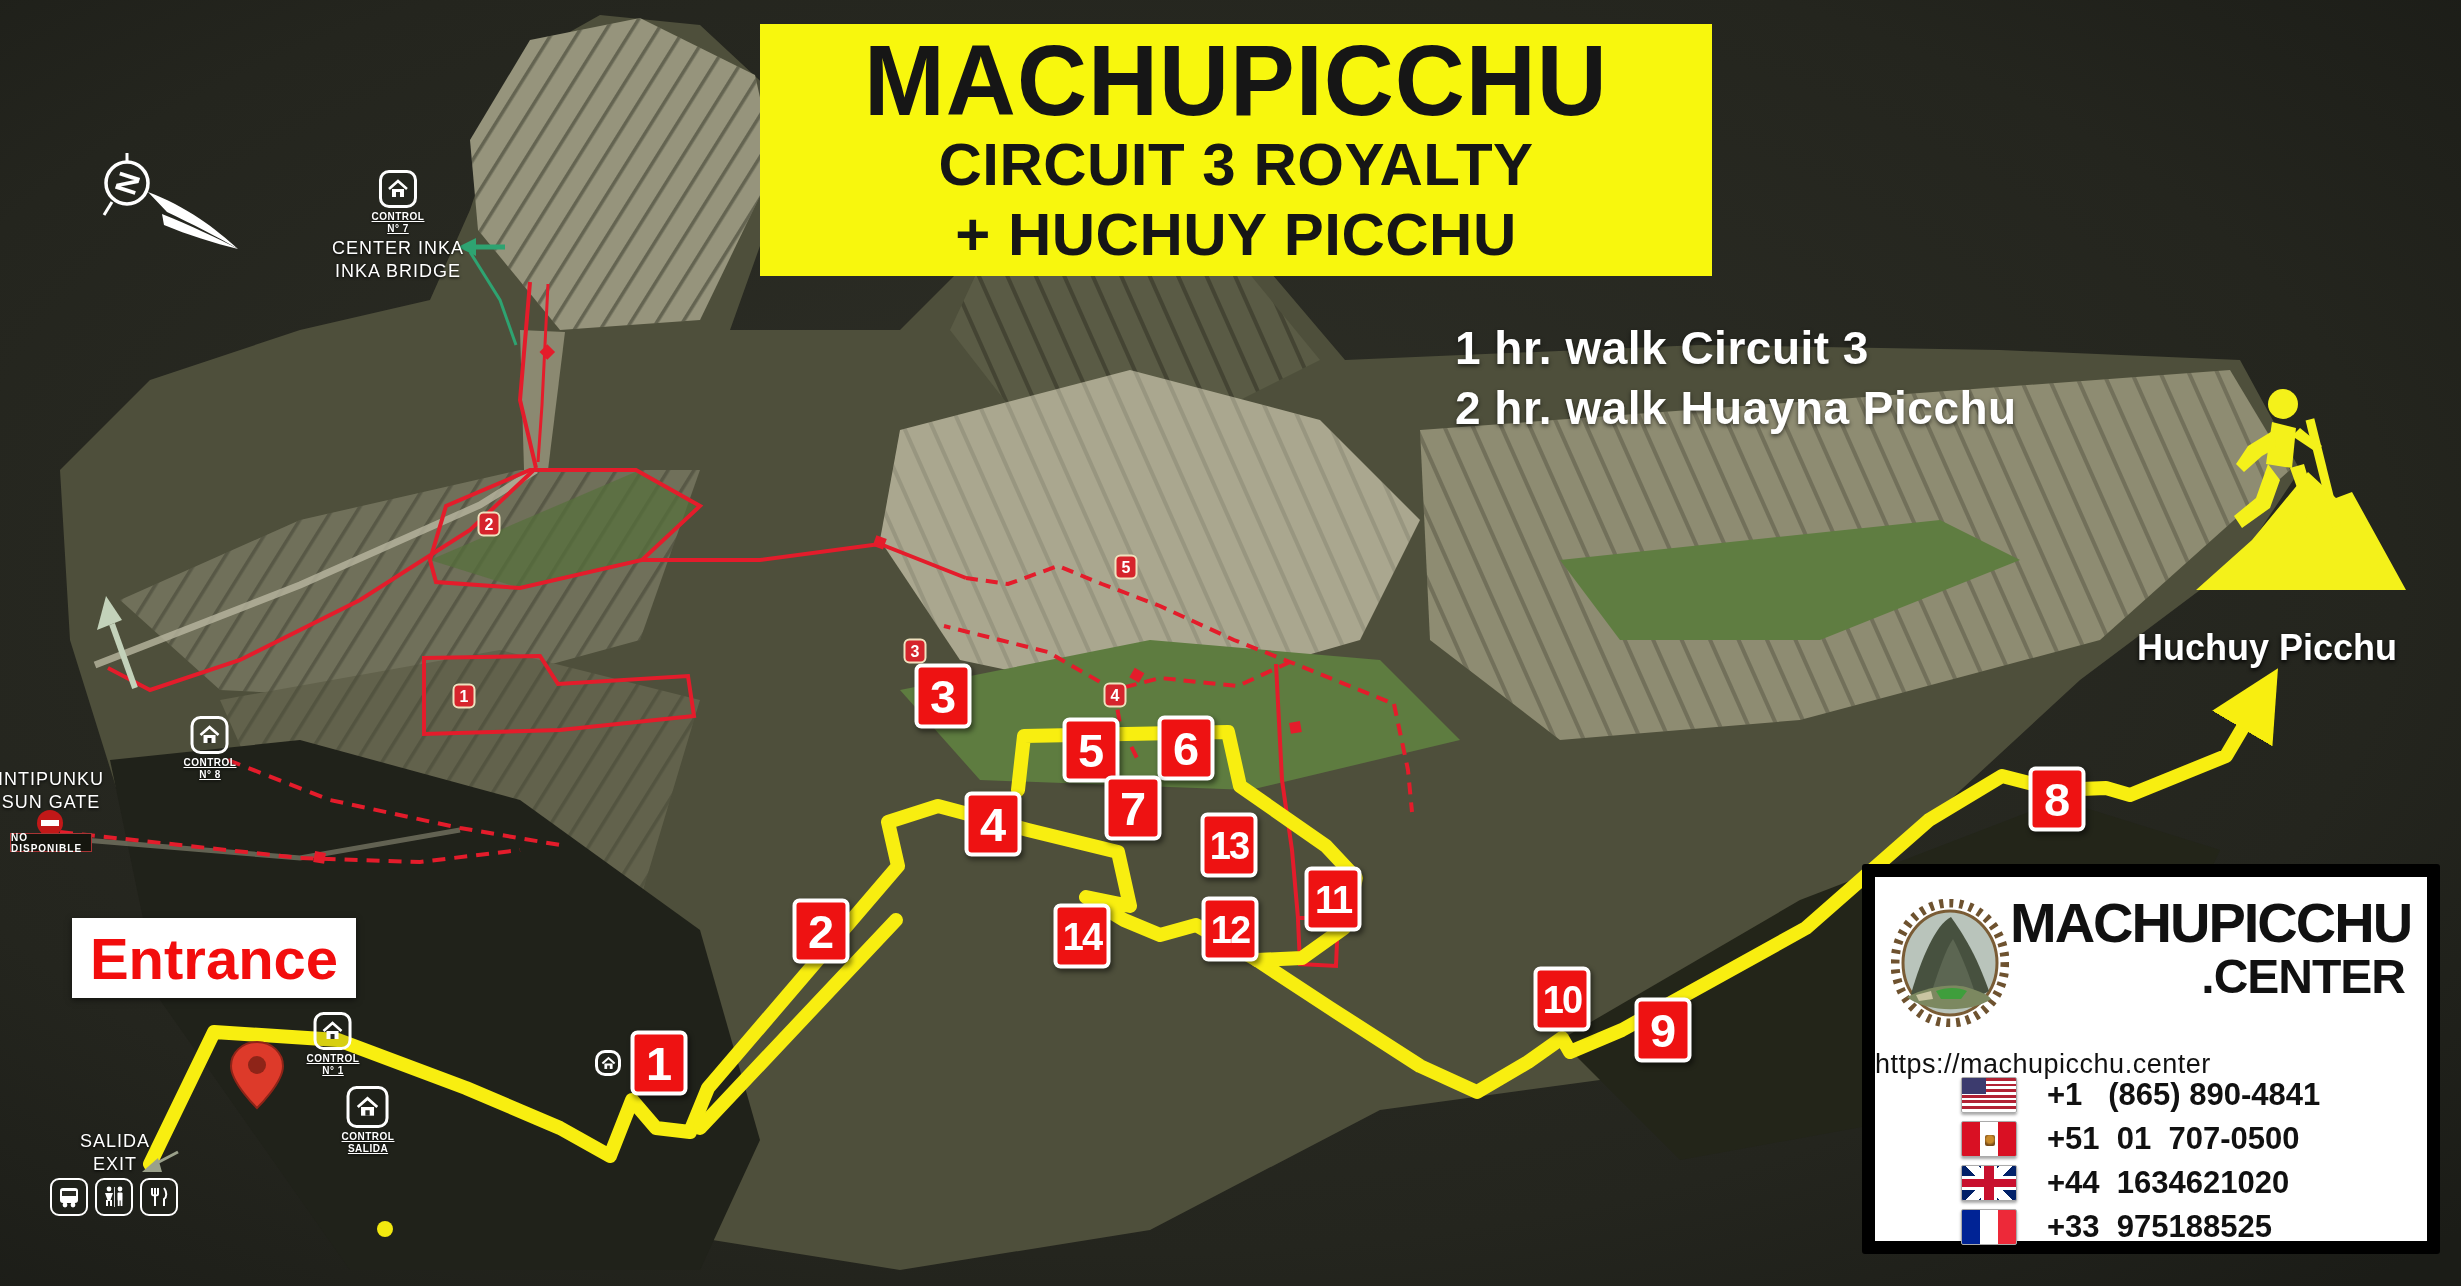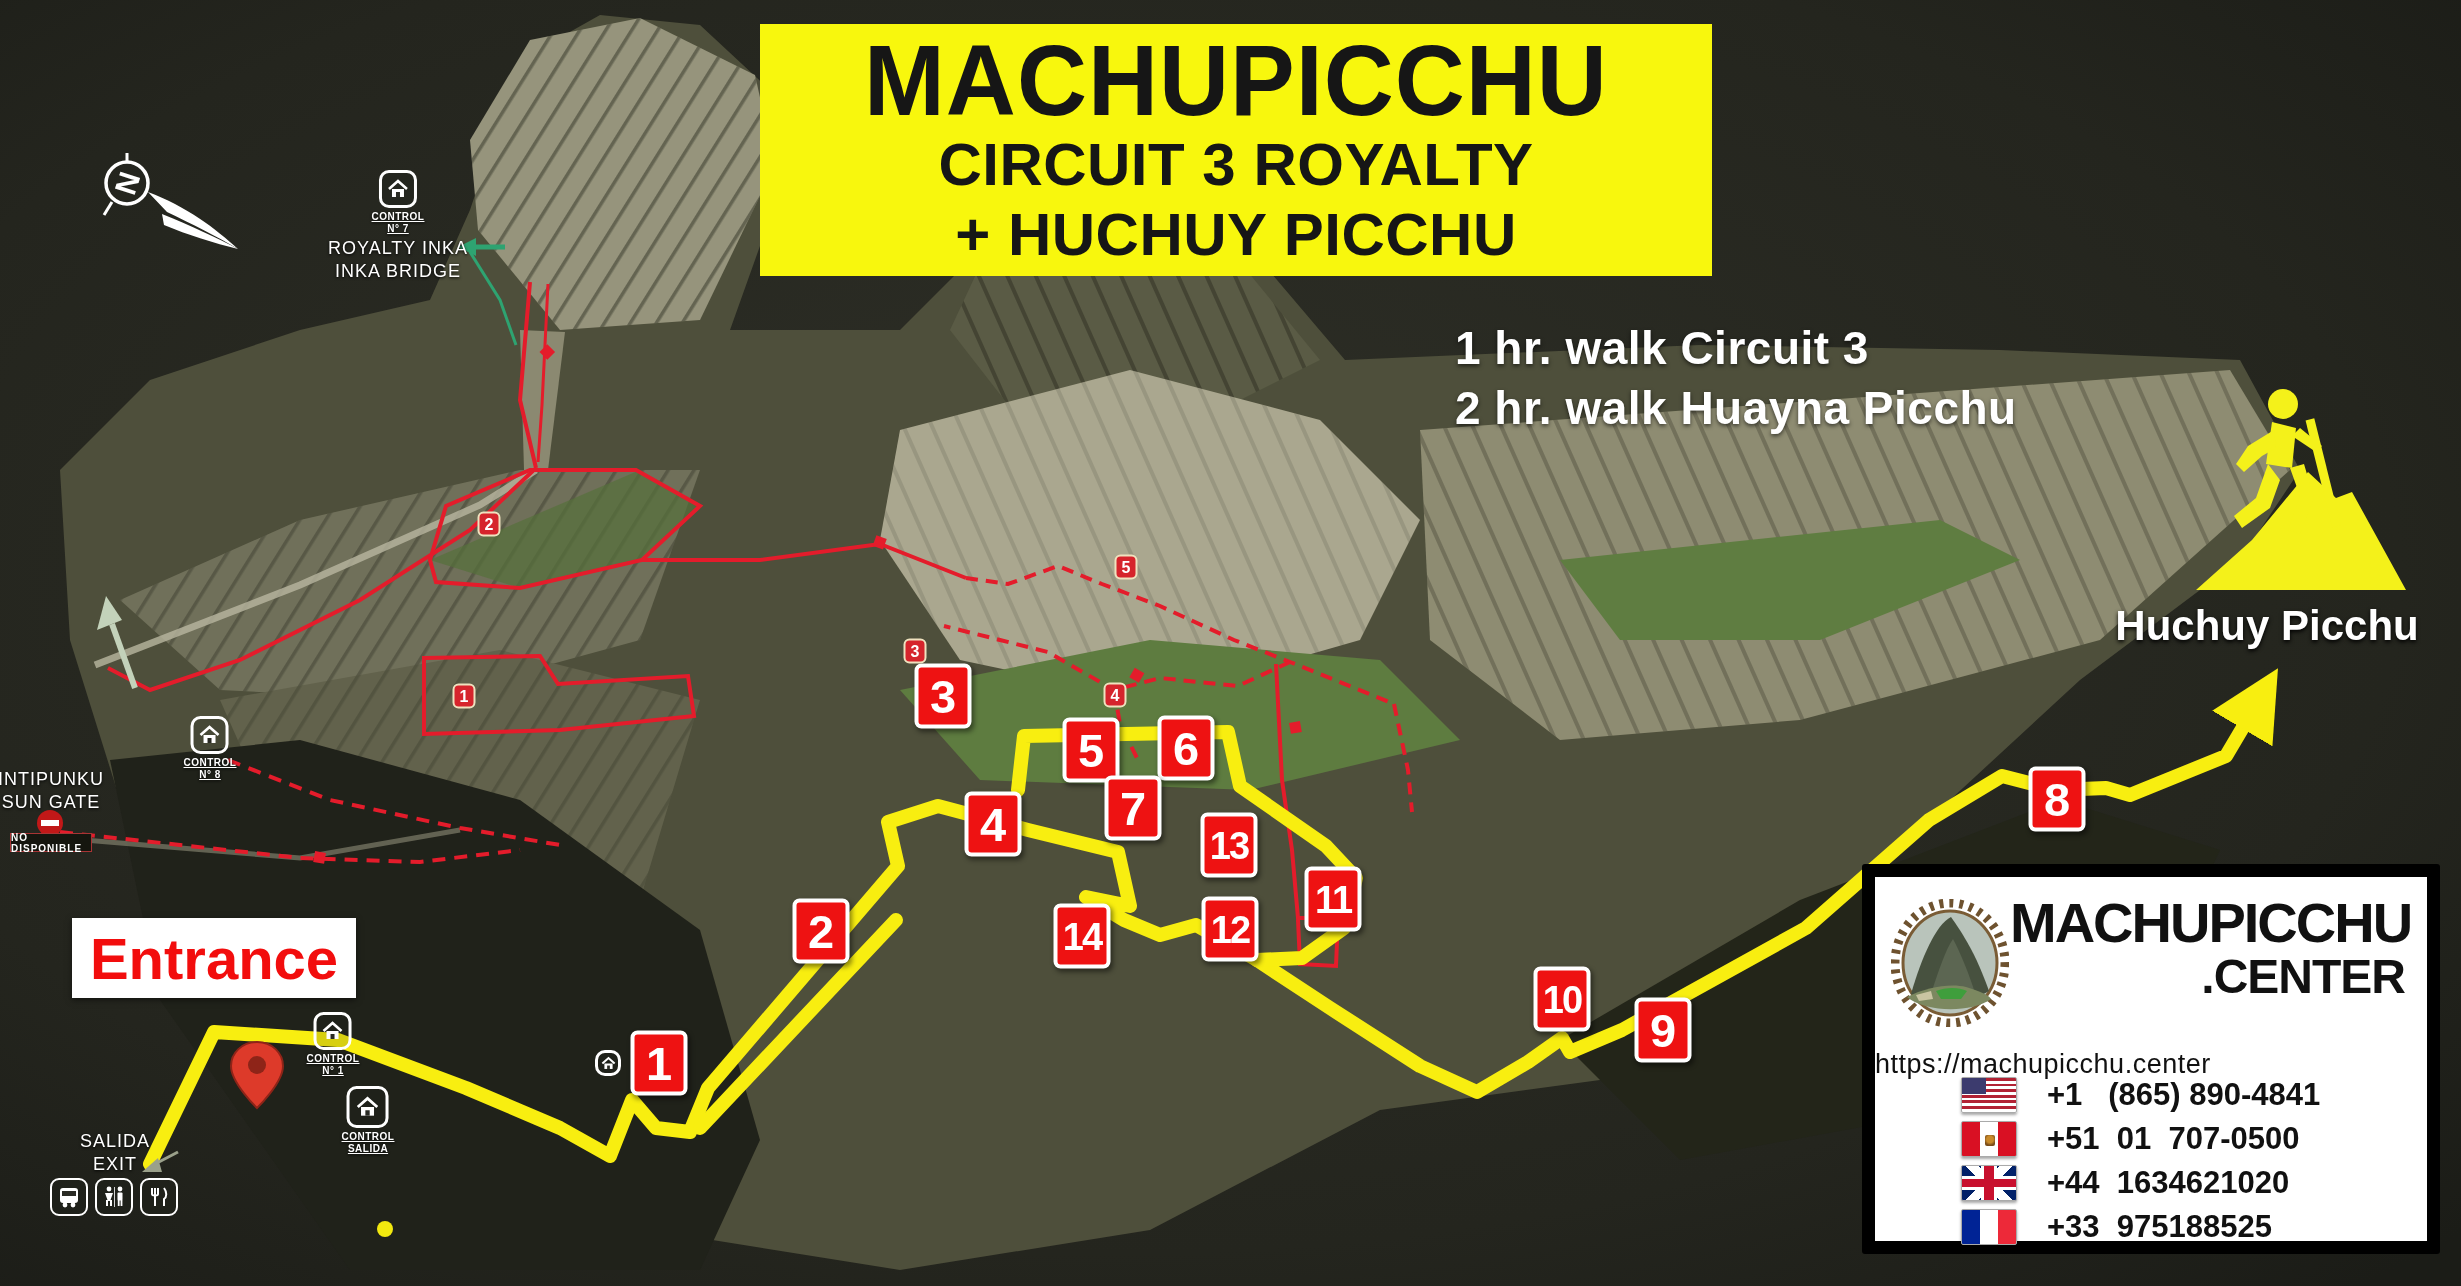--- a/index.html
+++ b/index.html
@@ -51,22 +51,22 @@
   .nodisp{position:absolute;left:10px;top:833px;width:82px;height:19px;background:#15160f;
     border:1px solid #a83434;color:#fff;font-size:10px;font-weight:700;letter-spacing:1px;
     display:flex;align-items:center;justify-content:center;}
 
   
   .fac-row{position:absolute;left:50px;top:1178px;display:flex;gap:7px;}
   .fac{width:38px;height:38px;border:2.5px solid #fff;border-radius:9px;display:flex;
     align-items:center;justify-content:center;background:rgba(30,32,26,.15);}
 
   
-  .huchuy-label{position:absolute;left:2267px;top:602px;transform:translateX(-50%);
-    color:#fff;font-weight:800;font-size:42px;white-space:nowrap;text-shadow:0 2px 4px #000;text-align:right;}
+  .huchuy-label{position:absolute;left:2267px;top:627px;transform:translateX(-50%);
+    color:#fff;font-weight:800;font-size:36px;white-space:nowrap;text-shadow:0 2px 4px #000;text-align:right;}
 
   
   .info-box{position:absolute;left:1862px;top:864px;width:578px;height:390px;
     background:#fff;border:13px solid #000;border-radius:3px;color:#111;}
   .info-head{position:absolute;left:0;top:14px;width:100%;height:150px;}
   .info-logo{position:absolute;left:16px;top:8px;}
   .brand{position:absolute;right:22px;top:4px;width:395px;text-align:right;}
   .brand .b1{font-size:56px;font-weight:900;letter-spacing:-2px;line-height:1.0;}
   .brand .b2{font-size:48px;font-weight:700;letter-spacing:-1px;line-height:1.0;margin-top:2px;}
   .info-url{position:absolute;left:0;top:172px;width:100%;text-align:left;
@@ -241,21 +241,21 @@
   <div class="control" style="left:398px;top:170px;">
     <div class="cbox s38">
       <svg width="24" height="22" viewBox="0 0 24 22">
           <path d="M3,11 L12,3 L21,11" stroke="#fff" stroke-width="2.6" fill="none"></path>
           <rect x="6" y="11" width="12" height="8" fill="#fff"></rect>
           <rect x="10" y="14" width="4" height="5" fill="#2a2b24"></rect>
         </svg>
     </div>
     <div class="ccap">CONTROL</div>
     <div class="ccap" style="margin-top:0;">N° 7</div>
-    <div class="place-label" style="position:static;transform:none;margin-top:3px;">ROYALTY INKA</div>
+    <div class="place-label" style="position:static;transform:none;margin-top:3px;">CENTER INKA</div>
     <div class="place-label" style="position:static;transform:none;">INKA BRIDGE</div>
   </div>
 
   <div class="control" style="left:210px;top:716px;">
     <div class="cbox s38">
       <svg width="24" height="22" viewBox="0 0 24 22">
           <path d="M3,11 L12,3 L21,11" stroke="#fff" stroke-width="2.6" fill="none"></path>
           <rect x="6" y="11" width="12" height="8" fill="#fff"></rect>
           <rect x="10" y="14" width="4" height="5" fill="#2a2b24"></rect>
         </svg>

